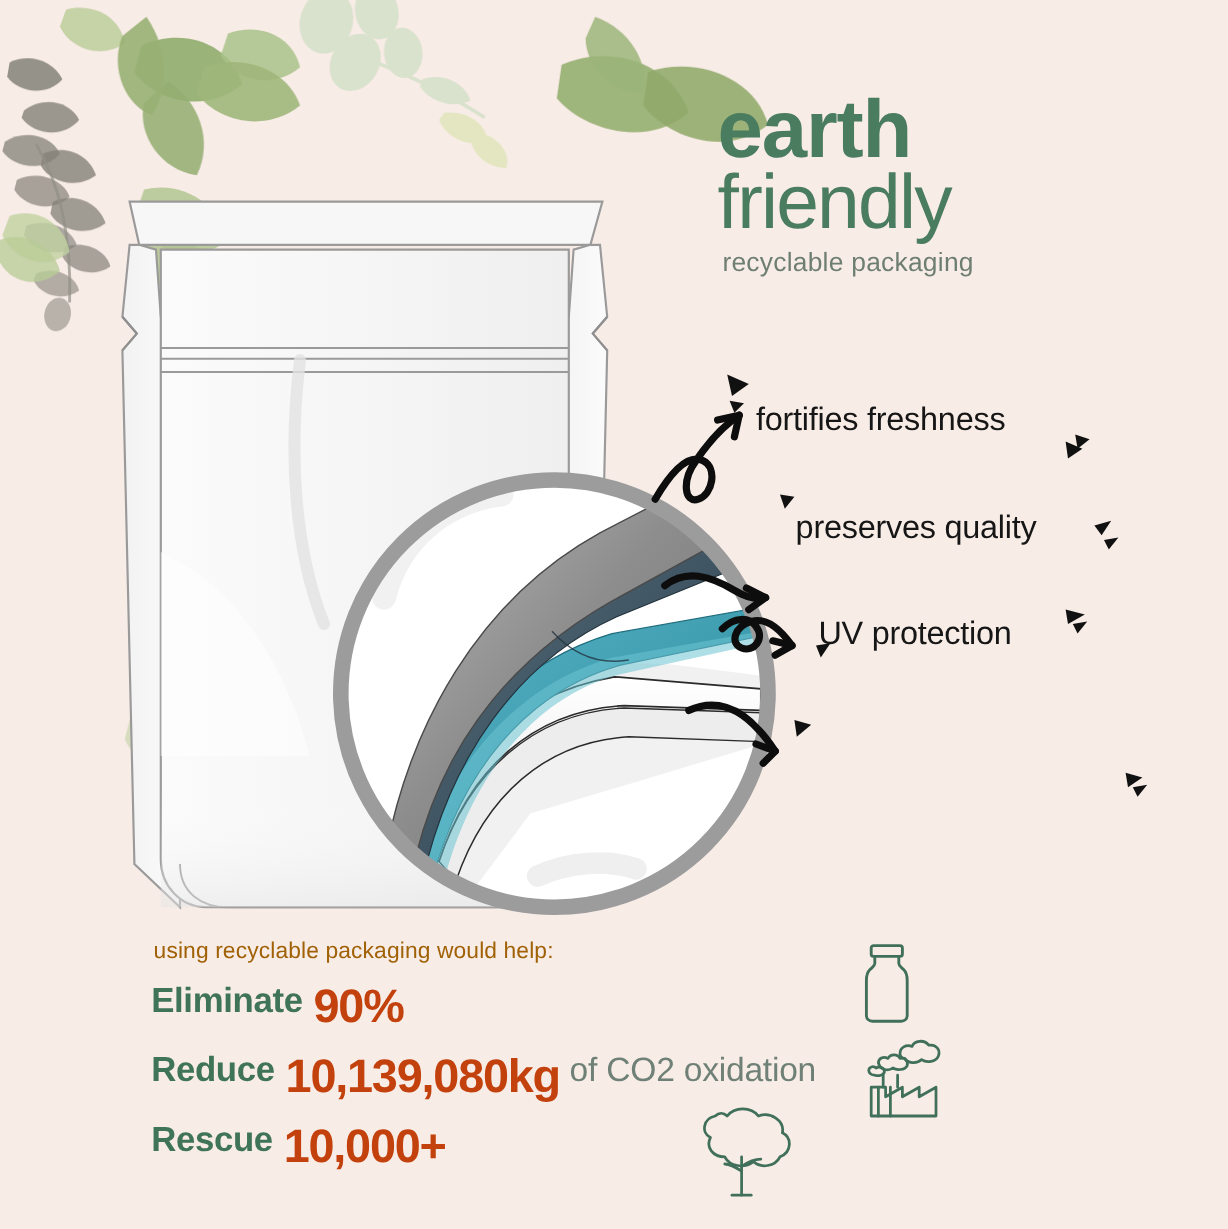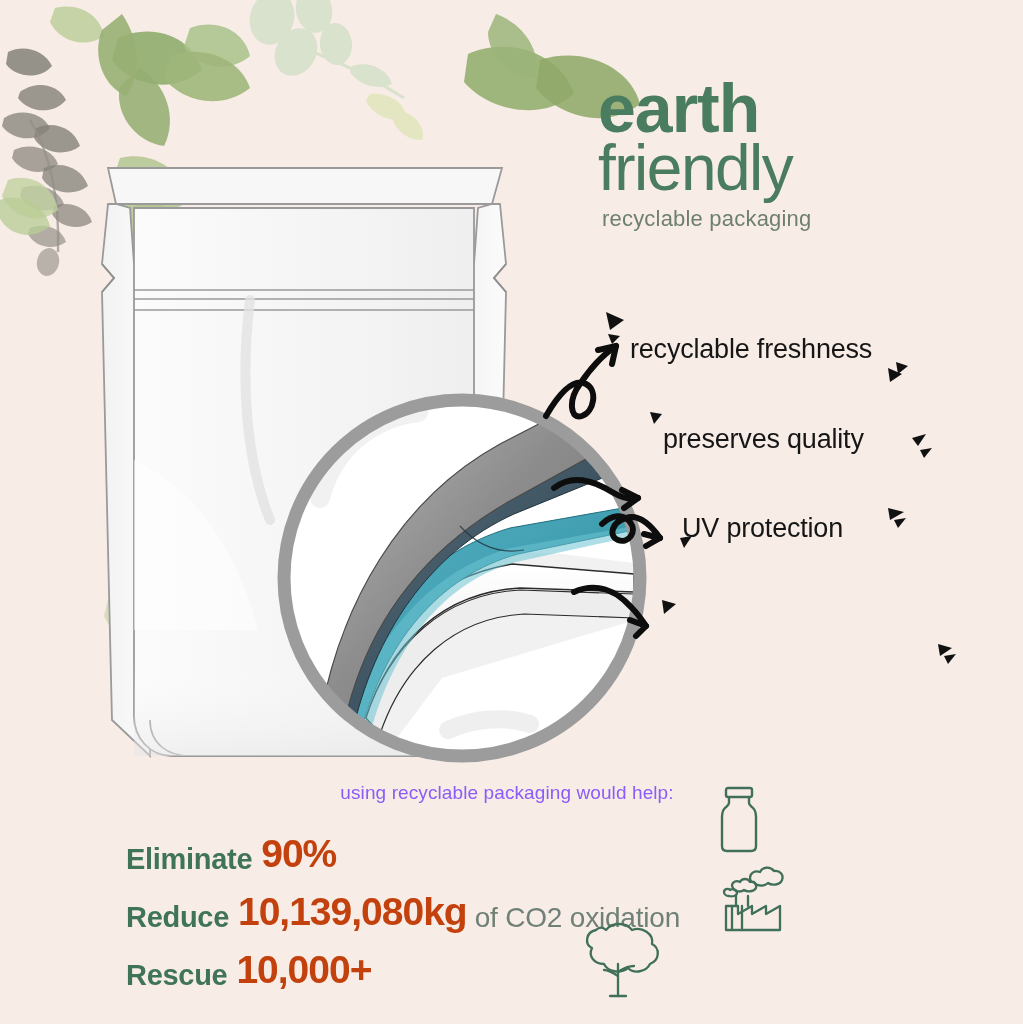--- a/index.html
+++ b/index.html
@@ -104,29 +104,28 @@
 
   
   .stats {
     position: absolute;
     left: 126px;
     top: 782px;
     width: 760px;
   }
   .stats-intro {
     font-size: 19px;
-    color: #8b5cf6;
+    color: #a16207;
     margin: 0 0 14px 2px;
     letter-spacing: 0.1px;
-    text-align: center;
   }
   .stat-row {
     height: 58px;
     display: flex;
-    align-items: flex-end;
+    align-items: flex-start;
     white-space: nowrap;
   }
   .stat-verb {
     font-size: 29px;
     font-weight: 700;
     color: #3f7458;
     letter-spacing: -0.3px;
   }
   .stat-number {
     font-size: 39px;
@@ -328,21 +327,21 @@
       <path d="M126 326 L110 320 M126 326 L116 336"></path>
     </g>
   </svg>
 
   <div class="headline">
     <div class="earth">earth</div>
     <div class="friendly">friendly</div>
     <div class="subtitle">recyclable packaging</div>
   </div>
 
-  <div class="feature feature-0">recyclable freshness</div>
+  <div class="feature feature-0">fortifies freshness</div>
   <div class="feature feature-1">preserves quality</div>
   <div class="feature feature-2">UV protection</div>
 
   <svg class="botanical" viewBox="0 0 1023 1024">
     <g fill="#111111">
       <path d="M606 312 L624 320 L610 330 Z"></path>
       <path d="M608 334 L620 336 L612 344 Z"></path>
       <path d="M888 368 L902 374 L890 382 Z"></path>
       <path d="M896 362 L908 366 L898 374 Z"></path>
       <path d="M650 412 L662 414 L654 424 Z"></path>

